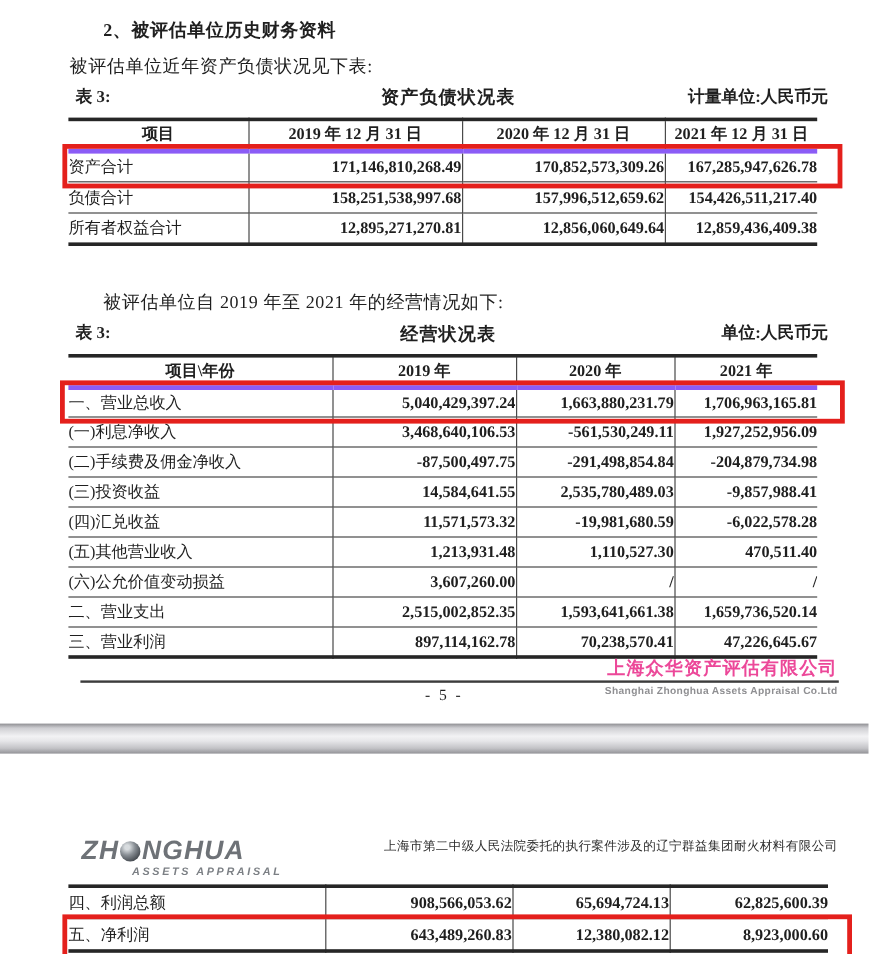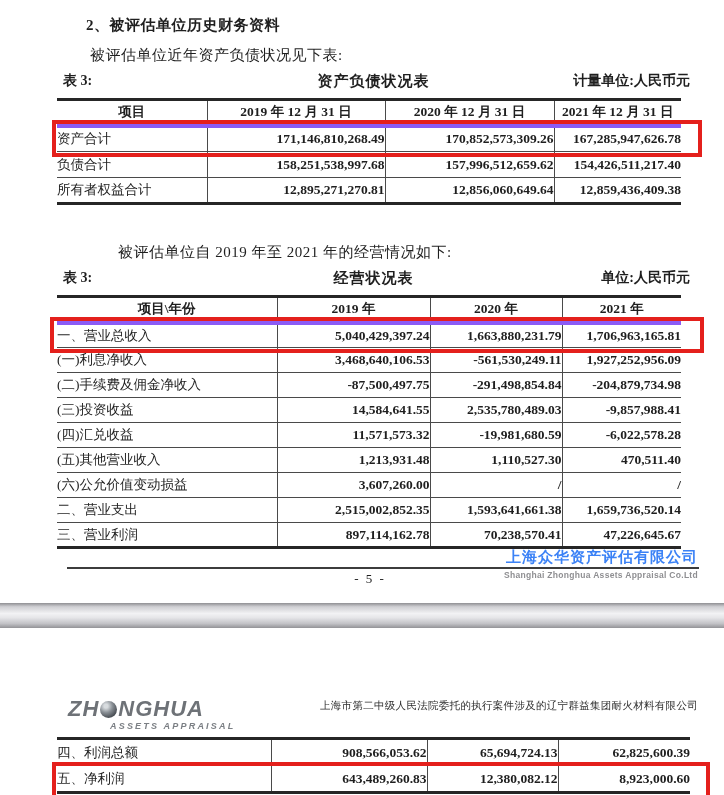--- a/index.html
+++ b/index.html
@@ -3,21 +3,21 @@
 <meta charset="utf-8">
 <style>
   html,body{margin:0;padding:0;background:#fff;}
   #doc{
     position:relative;width:724px;height:795px;overflow:hidden;background:#fff;
     font-family:"Liberation Serif","DejaVu Serif",serif;color:#1f1f1f;
   }
   .abs{position:absolute;}
   
   .heading{font-weight:bold;font-size:15px;letter-spacing:0.5px;}
-  .intro{font-size:15px;letter-spacing:0.5px;margin-left:32px;}
+  .intro{font-size:15px;letter-spacing:0.5px;}
   .cap-row{left:57px;width:633px;height:20px;}
   .cap-label{position:absolute;left:6px;top:0;font-weight:bold;font-size:14px;}
   .cap-title{position:absolute;left:0;right:0;top:0;text-align:center;font-weight:bold;font-size:15px;letter-spacing:1px;}
   .cap-unit{position:absolute;right:0;top:0;font-weight:bold;font-size:14px;}
   
   table.fin{border-collapse:collapse;table-layout:fixed;background:transparent;}
   table.fin{border-top:3px solid #262626;border-bottom:3px solid #262626;}
   table.fin th,table.fin td{border:1px solid #4a4a4a;overflow:hidden;white-space:nowrap;padding:0;}
   table.fin th{border-bottom:4px solid #8b5cf6;font-weight:bold;text-align:center;font-size:13.5px;}
   table.fin td:first-child,table.fin th:first-child{border-left:none;}
@@ -25,21 +25,21 @@
   td.lbl{text-align:left;padding-left:9px;font-size:13.5px;}
   td.num{text-align:right;padding-right:10px;font-size:13.5px;font-variant-numeric:tabular-nums;font-weight:bold;}
   #table1 tr{height:26px;}
   #table2 thead tr{height:26px;}
   #table2 tbody tr{height:25px;}
   #table3 tr{height:27px;}
   
   .hl-box{border:4px solid var(--hl,#e4201c);pointer-events:none;z-index:6;}
   
   .footer-rule{left:67px;top:567px;width:632px;height:2px;background:#3c3c3c;}
-  .company-cn{right:26px;top:548px;font-weight:bold;font-size:15px;letter-spacing:1px;color:#3b82f6;margin-left:48px;}
+  .company-cn{right:26px;top:548px;font-weight:bold;font-size:15px;letter-spacing:1px;color:#ec4899;margin-left:48px;}
   .company-en{right:26px;top:570px;font-family:"Liberation Sans","DejaVu Sans",sans-serif;
               font-weight:bold;font-size:8.5px;color:#8f8f92;letter-spacing:0.3px;}
   .page-num{left:335px;top:571px;width:70px;text-align:center;font-size:13px;letter-spacing:2px;}
   
   .divider{left:0;top:603px;width:724px;height:25px;
     background:linear-gradient(180deg,#8f8f93 0%,#cfcfd3 15%,#f2f2f4 42%,#e6e6e9 58%,#c3c3c7 82%,#939397 100%);}
   
   .logo{left:68px;top:698px;color:#6e7277;}
   .logo-main{font-family:"Liberation Sans","DejaVu Sans",sans-serif;font-weight:bold;font-style:italic;
              font-size:22px;letter-spacing:1px;line-height:22px;display:flex;align-items:center;}

